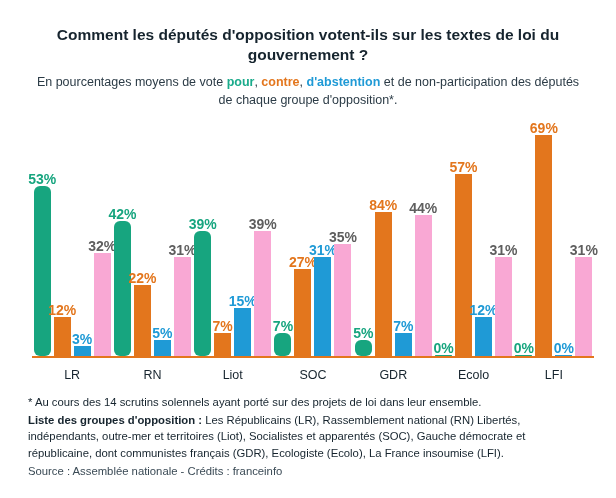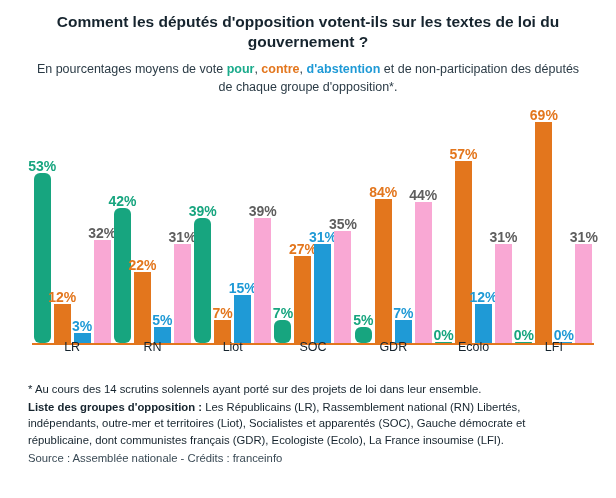--- a/index.html
+++ b/index.html
@@ -3,21 +3,21 @@
 <meta charset="utf-8">
 <style>
   html,body{margin:0;padding:0;}
   body{
     width:616px;height:498px;
     background:#ffffff;
     font-family:"Liberation Sans", sans-serif;
     color:#1d2b36;
     overflow:hidden;
   }
-  .wrap{padding:10px 14px 0 14px;box-sizing:border-box;width:616px;}
+  .wrap{padding:23px 14px 0 14px;box-sizing:border-box;width:616px;}
   .title{
     font-size:15.5px;font-weight:bold;line-height:1.3;
     text-align:center;color:#16242e;margin:2px 0 8px 0;
   }
   .subtitle{
     font-size:12.5px;line-height:1.45;text-align:center;color:#2b3b46;
     margin:0 18px 4px 18px;
   }
   .sw-pour{color:#1aab8b;font-weight:bold;}
   .sw-contre{color:#e3761d;font-weight:bold;}
@@ -60,21 +60,21 @@
   .c-pour{background:#17a57f;border-radius:6px;}
   .c-contre{background:#e3761d;}
   .c-abst{background:#1f9ad6;}
   .c-nonpart{background:#f9a8d4;}
   .v-pour{color:#17a57f;}
   .v-contre{color:#e3761d;}
   .v-abst{color:#1f9ad6;}
   .v-nonpart{color:#5e5e5e;}
 
   .xlabels{
-    position:absolute;left:18px;right:8px;bottom:17px;
+    position:absolute;left:18px;right:8px;bottom:2px;
     display:flex;
   }
   .xlabel{
     flex:1 1 0;text-align:center;
     font-size:12.5px;color:#16242e;
   }
 
   .notes{
     margin:10px 14px 0 14px;
     font-size:11.3px;line-height:1.45;color:#16242e;

